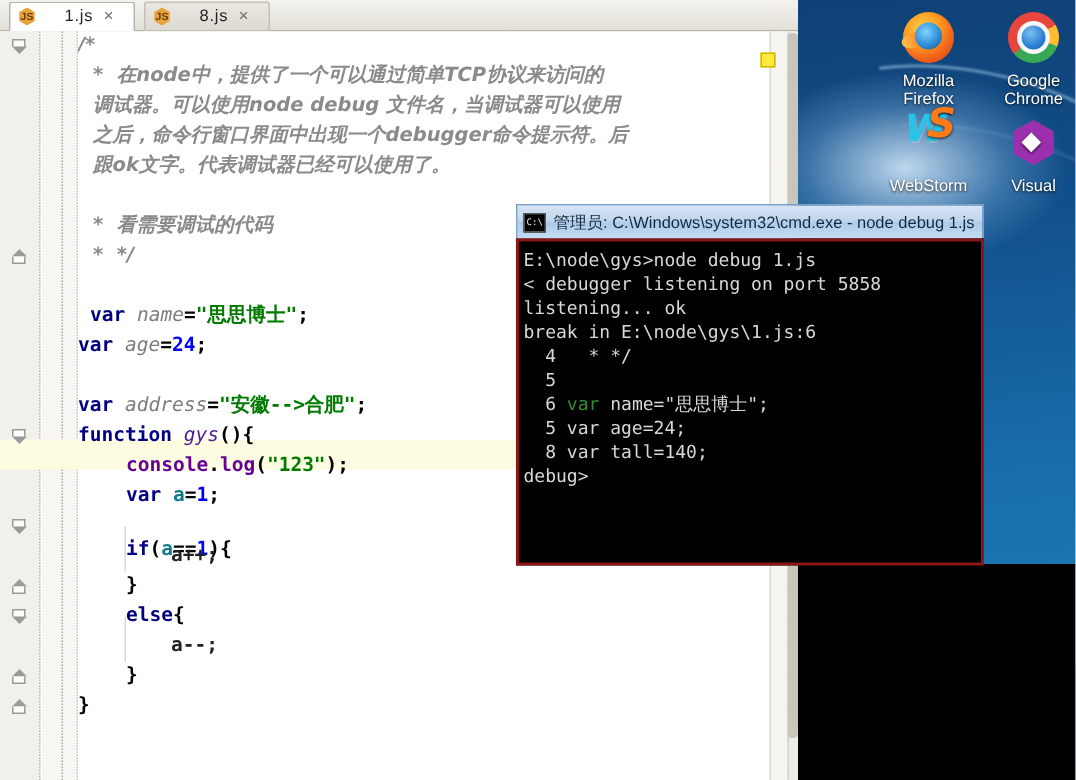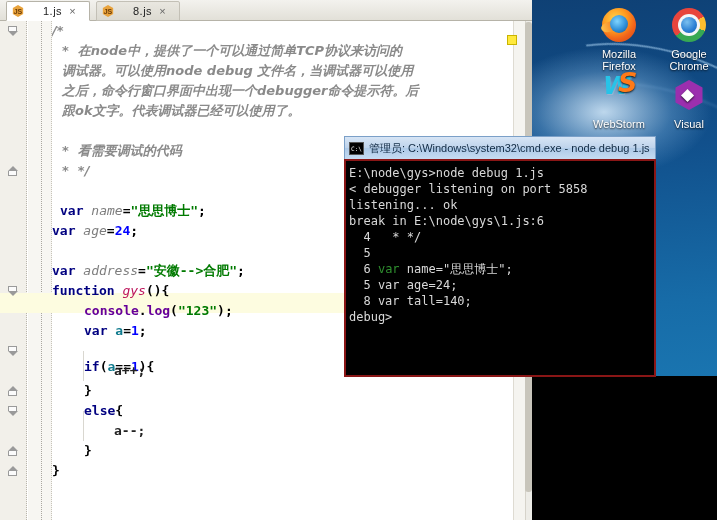--- a/index.html
+++ b/index.html
@@ -231,21 +231,21 @@
     font-family: "DejaVu Sans Mono", monospace;
     font-size: 13px; line-height: 20px;
     white-space: pre;
   }
   .cmt {
     color: #8a8a8a; font-style: italic; font-weight: 700;
     font-family: "DejaVu Sans", sans-serif;
     font-size: 13px;
   }
   .kw  { color: #000080; font-weight: 700; }
-  .fn-name { color: #be185d; font-style: italic; }
+  .fn-name { color: #4c1d95; font-style: italic; }
   .varname { color: #7d7d7d; font-style: italic; }
   .str { color: #007a00; font-weight: 700; }
   .num { color: #0000ff; font-weight: 700; }
   .pun { color: #000; font-weight: 700; }
   .obj { color: #660099; font-weight: 700; }
   .teal { color: #117b8e; font-weight: 700; }
   .plain { color: #222; font-weight: 700; }
   .fm-tri {
     position: absolute; left: 8px; width: 11px; height: 10px;
   }

